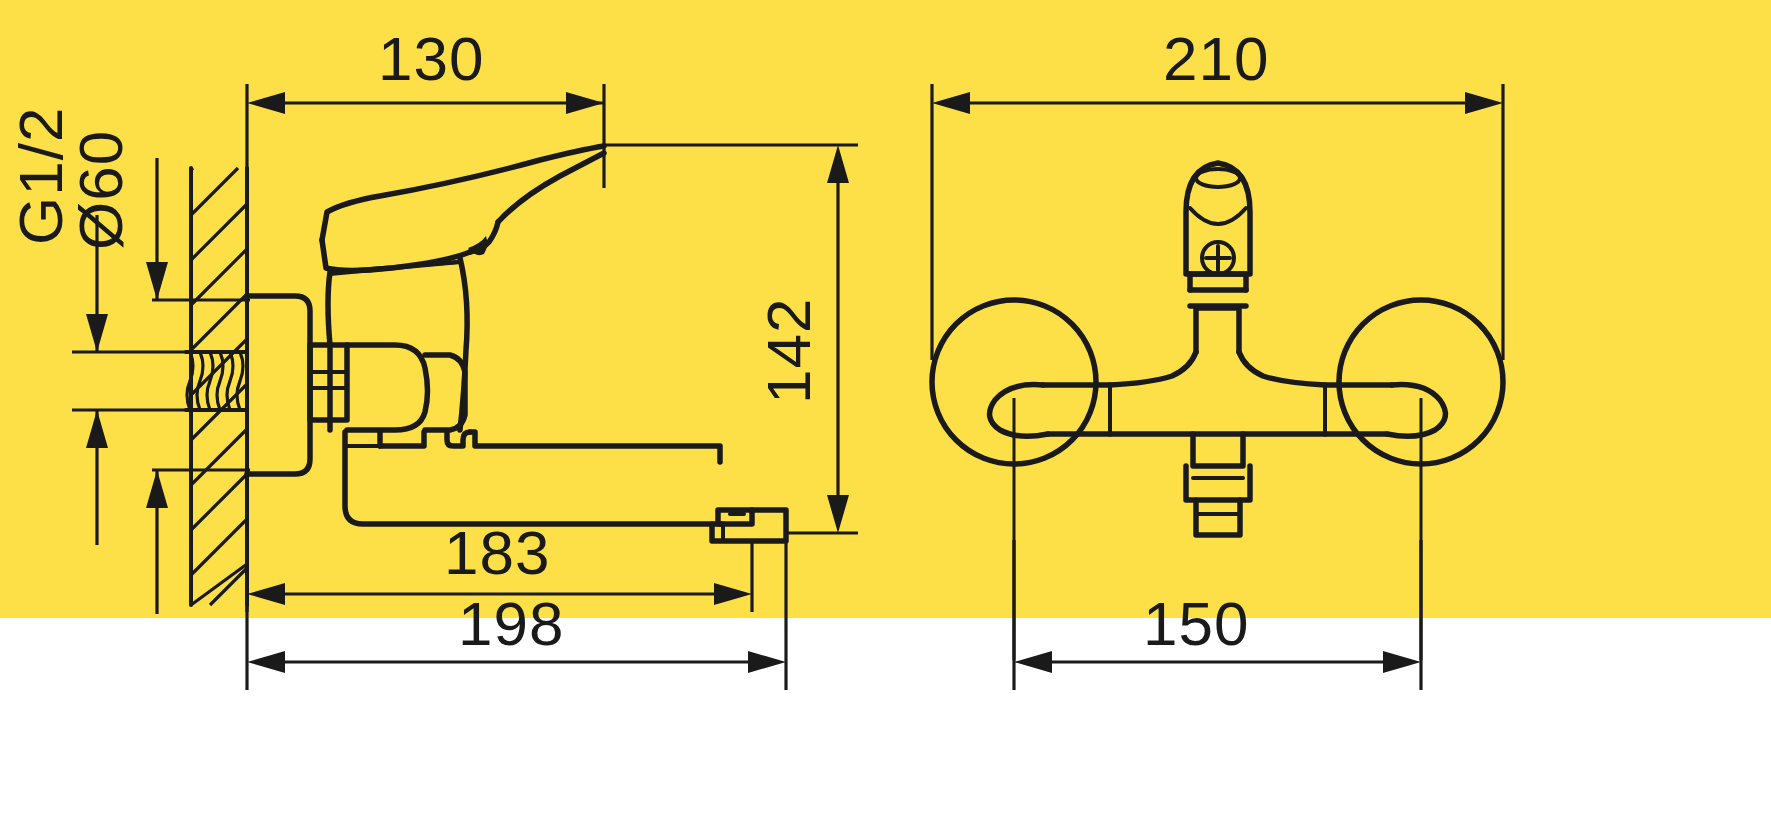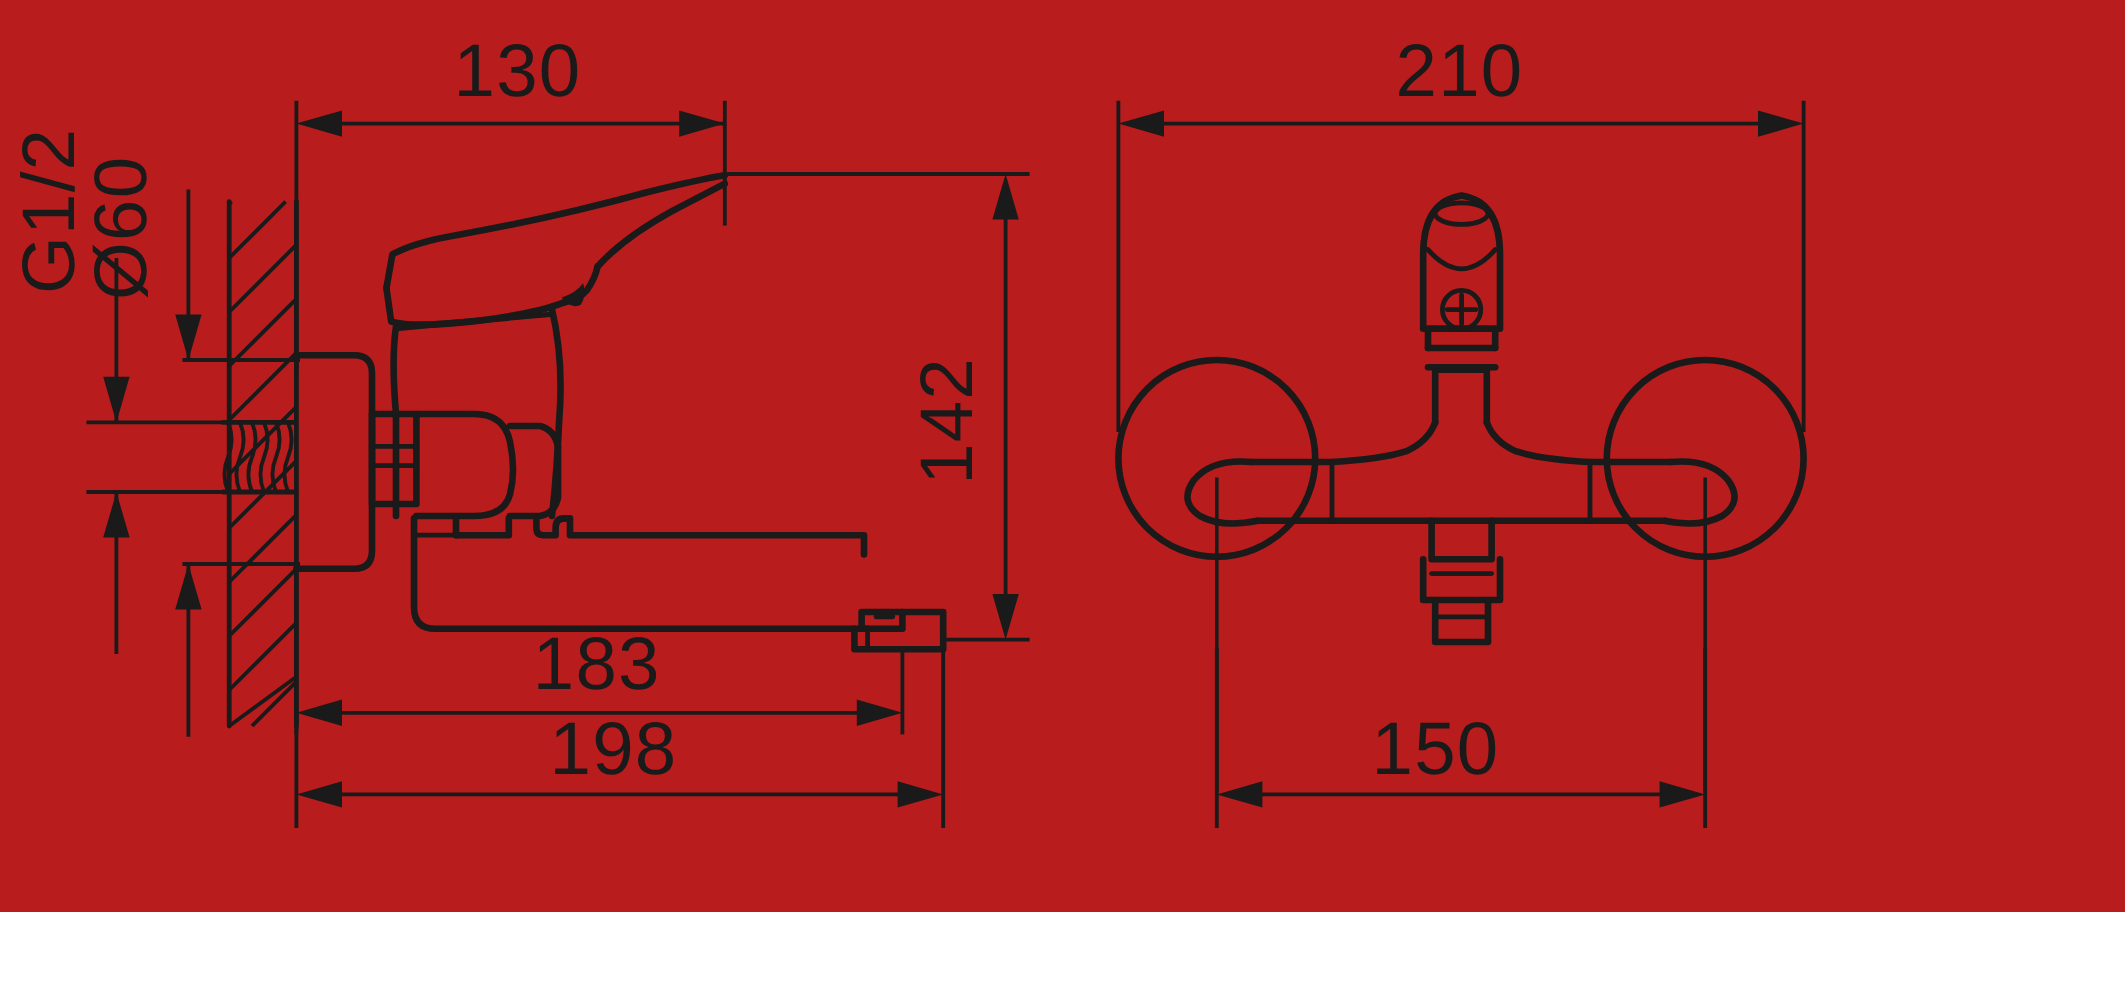--- a/index.html
+++ b/index.html
@@ -9,22 +9,22 @@
   }
   body {
     width: 1771px;
     height: 836px;
     font-family: "Liberation Sans", sans-serif;
     overflow: hidden;
   }
   #drawing-root {
     position: relative;
     width: 1771px;
-    height: 760px;
-    background: #b91c1c;
+    height: 618px;
+    background: #fde047;
   }
   svg.tech-drawing {
     display: block;
     width: 1771px;
     height: 836px;
   }
   .outline {
     fill: none;
     stroke: #1a1a1a;
     stroke-width: 5.5;

